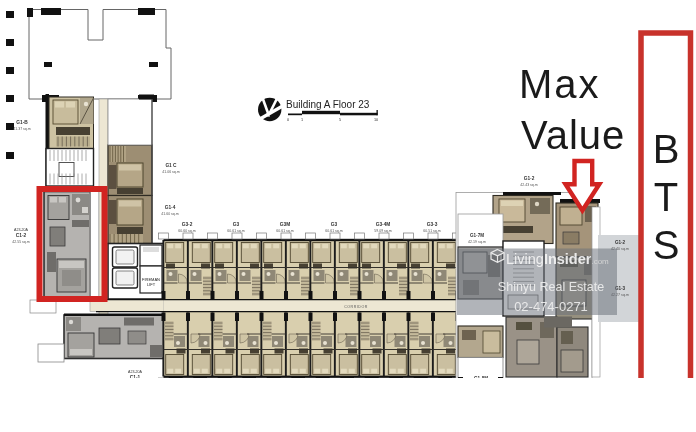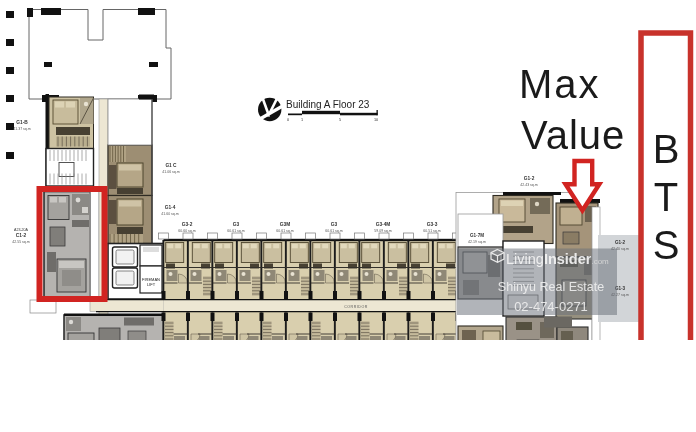--- a/index.html
+++ b/index.html
@@ -1,15 +1,15 @@
 <!DOCTYPE html>
 <html><head><meta charset="utf-8">
 <style>
 html,body{margin:0;padding:0;background:#fff;}
-#page{position:relative;width:696px;height:340px;background:#fff;overflow:hidden;
+#page{position:relative;width:696px;height:378px;background:#fff;overflow:hidden;
 font-family:"Liberation Sans",sans-serif;}
 svg{position:absolute;top:0;left:0;}
 </style></head><body>
 <div id="page">
 <svg width="696" height="432" viewBox="0 0 696 432">
 
 <path d="M29,9.5 L88,9.5 L88,40 L103,40 L103,9.5 L166,9.5 L166,48 L171,48 L171,99 L29,99 Z" fill="#ffffff" stroke="#666" stroke-width="1"></path>
 
 <rect x="41" y="8" width="20" height="7" fill="#111"></rect>
 

